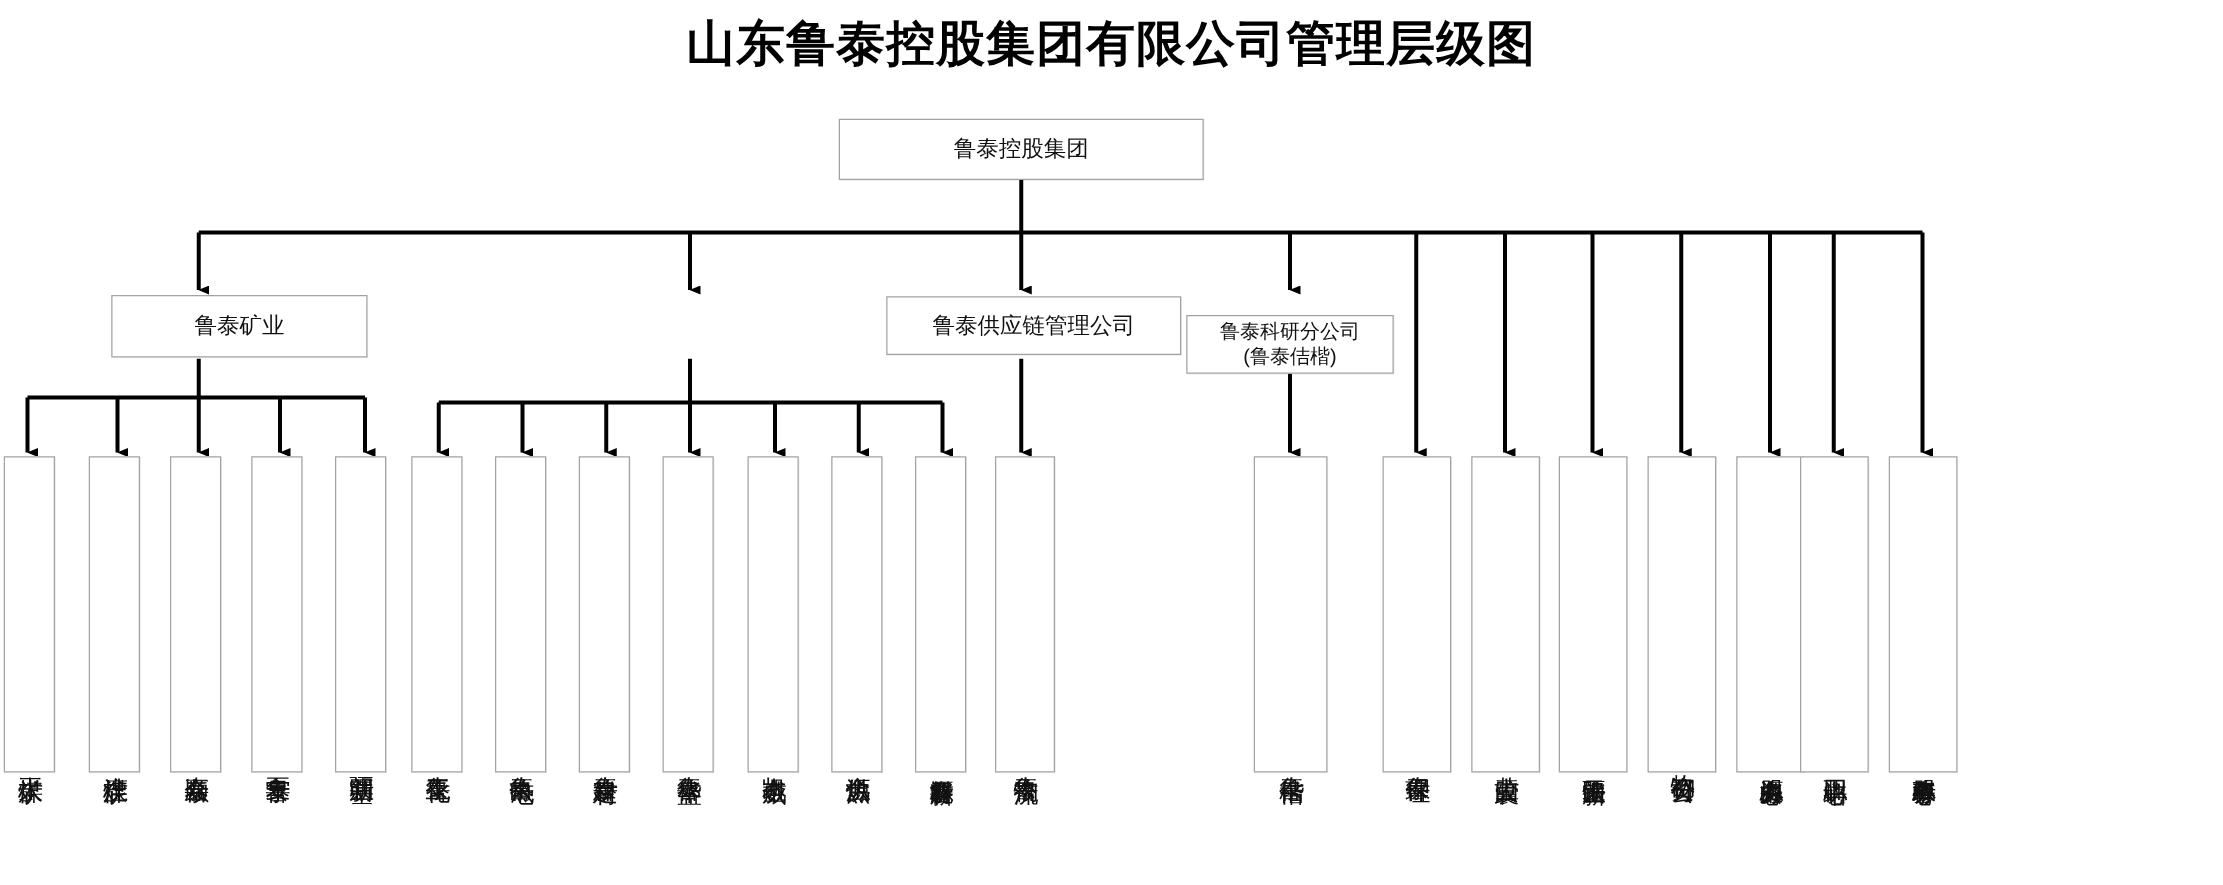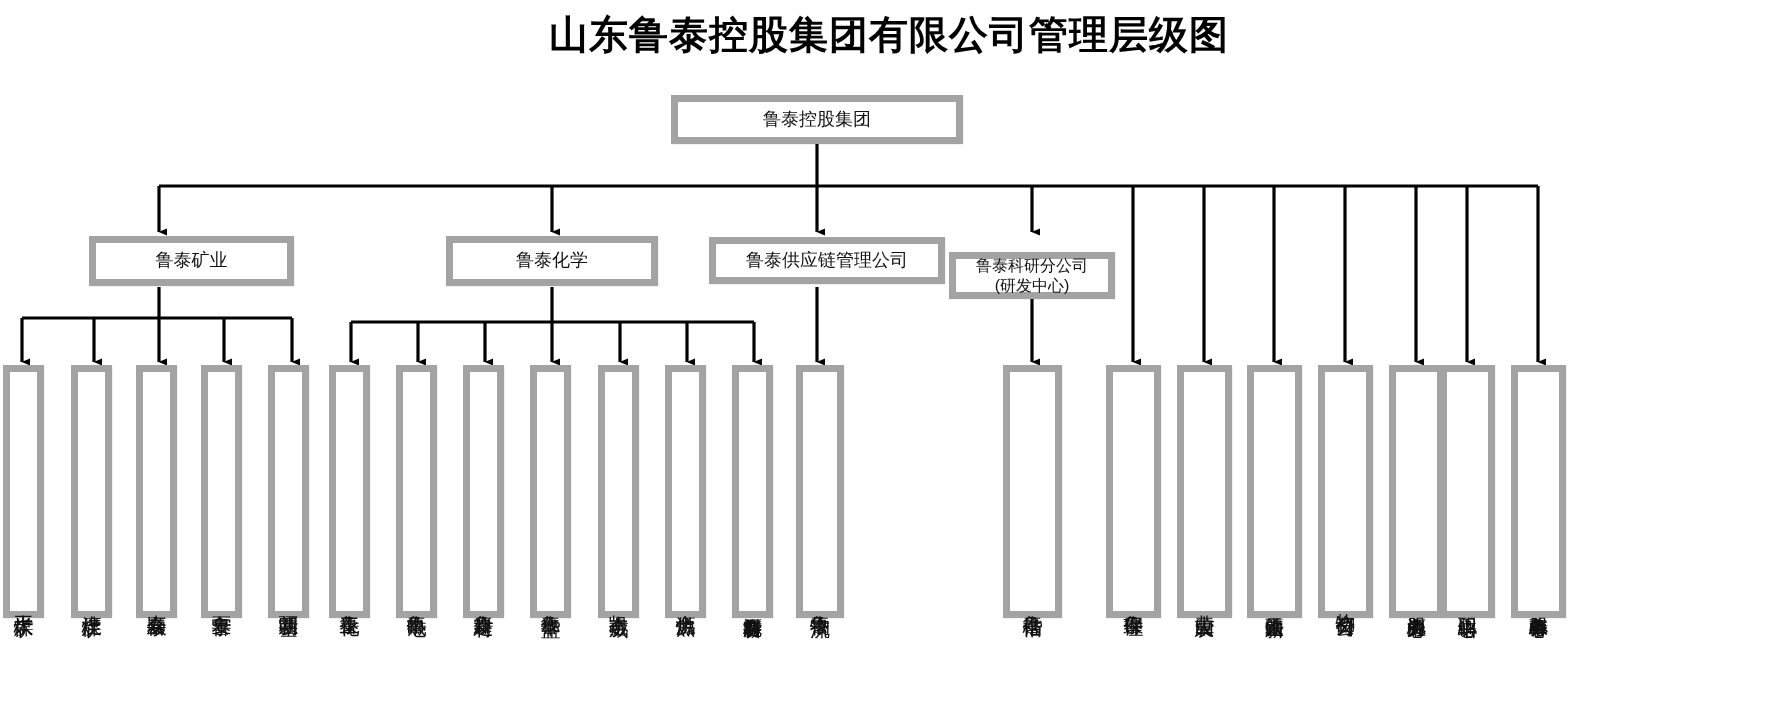--- a/index.html
+++ b/index.html
@@ -25,21 +25,21 @@
     color:#000;
   }
 
   
   #wires{position:absolute;left:0;top:0;width:1778px;height:708px;}
 
   
   .node{
     position:absolute;
     box-sizing:border-box;
-    border:7px solid #a3a3a3;
+    border:1px solid #a3a3a3;
     background:#ffffff;
     box-shadow:0.5px 0.5px 0 rgba(0,0,0,0.10);
   }
   .node-h{
     display:flex;align-items:center;justify-content:center;
     text-align:center;
     font-size:18px;
     line-height:1.18;
     color:#111;
     padding:2px 4px;
@@ -122,31 +122,28 @@
   </svg>
 
   <div class="node node-h" style="left:671px;top:95px;width:292px;height:49px;">
     <span>鲁泰控股集团</span>
   </div>
 
   <div class="node node-h" style="left:53px;top:236px;width:205px;height:50px;margin-left:36px;">
     <span>鲁泰矿业</span>
   </div>
 
-  <div class="node node-h" style="left:446px;top:236px;width:212px;height:50px;">
-    <span>鲁泰化学</span>
-  </div>
 
   <div class="node node-h" style="left:709px;top:237px;width:236px;height:47px;">
     <span>鲁泰供应链管理公司</span>
   </div>
 
   <div class="node node-h two-line" style="left:949px;top:252px;width:166px;height:47px;flex-direction:column;">
     <span>鲁泰科研分公司</span>
-    <span>(研发中心)</span>
+    <span>(鲁泰佶楷)</span>
   </div>
 
   <div class="node node-v" style="left:3px;top:365px;width:41px;height:253px;">
     <span class="vlabel">太平煤矿</span>
   </div>
   <div class="node node-v" style="left:71px;top:365px;width:41px;height:253px;">
     <span class="vlabel">鹿洼煤矿</span>
   </div>
   <div class="node node-v" style="left:136px;top:365px;width:41px;height:253px;">
     <span class="vlabel">嘉合顺泰</span>

